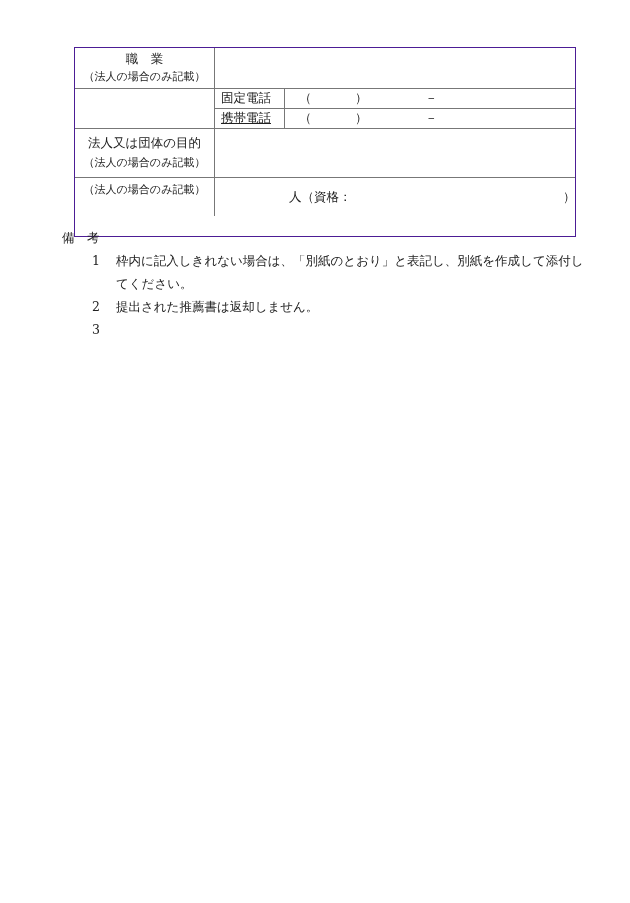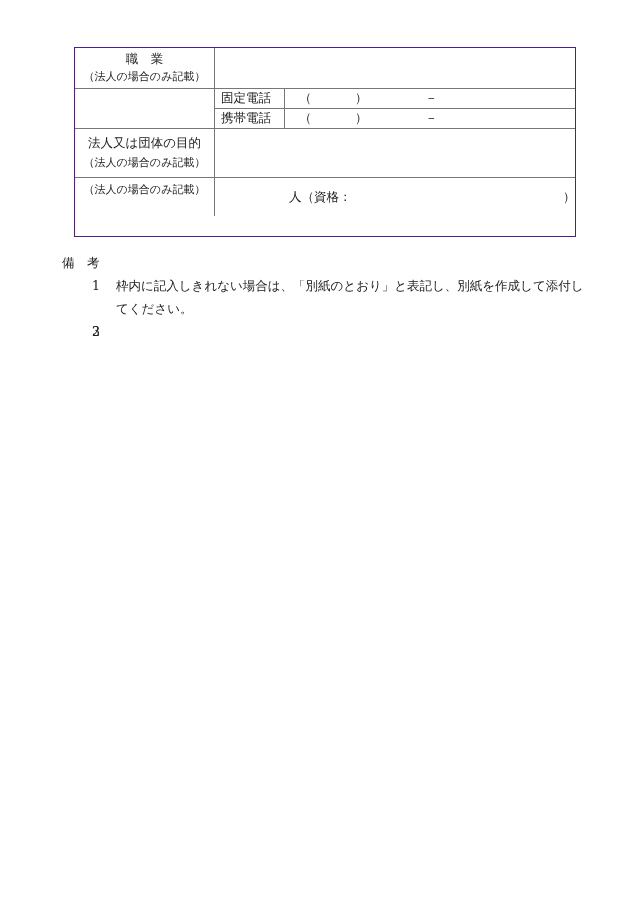--- a/index.html
+++ b/index.html
@@ -5,21 +5,21 @@
   html, body { margin:0; padding:0; background:#ffffff; }
   body { width:630px; height:903px; position:relative; overflow:hidden;
          font-family:"DejaVu Serif","Liberation Serif",serif; color:#222; }
   .tbl { position:absolute; left:74px; top:47px; width:502px; height:190px;
          border:1px solid #4c1d95; box-sizing:border-box; }
   .hl { position:absolute; height:0; border-top:1px solid #777; }
   .vl { position:absolute; width:0; border-left:1px solid #777; }
   .lbl { position:absolute; text-align:center; font-size:12.5px; line-height:18px; }
   .sub { font-size:11px; }
   .txt { position:absolute; font-size:12.5px; white-space:nowrap; }
-  .notes { position:absolute; left:62px; top:251px; font-size:12.5px; line-height:23px; width:530px; }
+  .notes { position:absolute; left:62px; top:226px; font-size:12.5px; line-height:23px; width:530px; }
   .note-item { position:relative; padding-left:54px; }
   .note-num { position:absolute; left:30px; top:0; }
 </style>
 </head>
 <body>
 
 <div class="tbl">
 
   <div class="hl" style="left:0;top:40px;width:500px;"></div>
   <div class="hl" style="left:140px;top:60px;width:360px;"></div>
@@ -34,21 +34,21 @@
     <div class="sub">（法人の場合のみ記載）</div>
   </div>
   <div style="position:absolute;left:140px;top:0;width:360px;height:40px;"></div>
 
   <div class="txt" style="left:146px;top:42px;">固定電話</div>
   <div style="position:absolute;left:210px;top:41px;width:290px;height:19px;">
     <span class="txt" style="left:14px;top:1px;">（</span>
     <span class="txt" style="left:70px;top:1px;">）</span>
     <span class="txt" style="left:140px;top:1px;">－</span>
   </div>
-  <div class="txt" style="left:146px;top:62px;">携帯電話</div>
+  <div class="txt" style="left:146px;top:62px;text-decoration:underline;">携帯電話</div>
   <div style="position:absolute;left:210px;top:61px;width:290px;height:19px;">
     <span class="txt" style="left:14px;top:1px;">（</span>
     <span class="txt" style="left:70px;top:1px;">）</span>
     <span class="txt" style="left:140px;top:1px;">－</span>
   </div>
 
   <div class="lbl" style="left:0;top:86px;width:139px;">
     <div>法人又は団体の目的</div>
     <div class="sub" style="margin-top:2px;">（法人の場合のみ記載）</div>
   </div>
@@ -64,17 +64,18 @@
 </div>
 
 <div class="notes">
   <div>備　考</div>
   <div class="note-item">
     <span class="note-num">1</span>
     <span>枠内に記入しきれない場合は、「別紙のとおり」と表記し、別紙を作成して添付してください。</span>
   </div>
   <div class="note-item">
     <span class="note-num">2</span>
+    <span>提出された推薦書は返却しません。</span>
   </div>
   <div class="note-item">
     <span class="note-num">3</span>
   </div>
 </div>
 
 </body></html>

